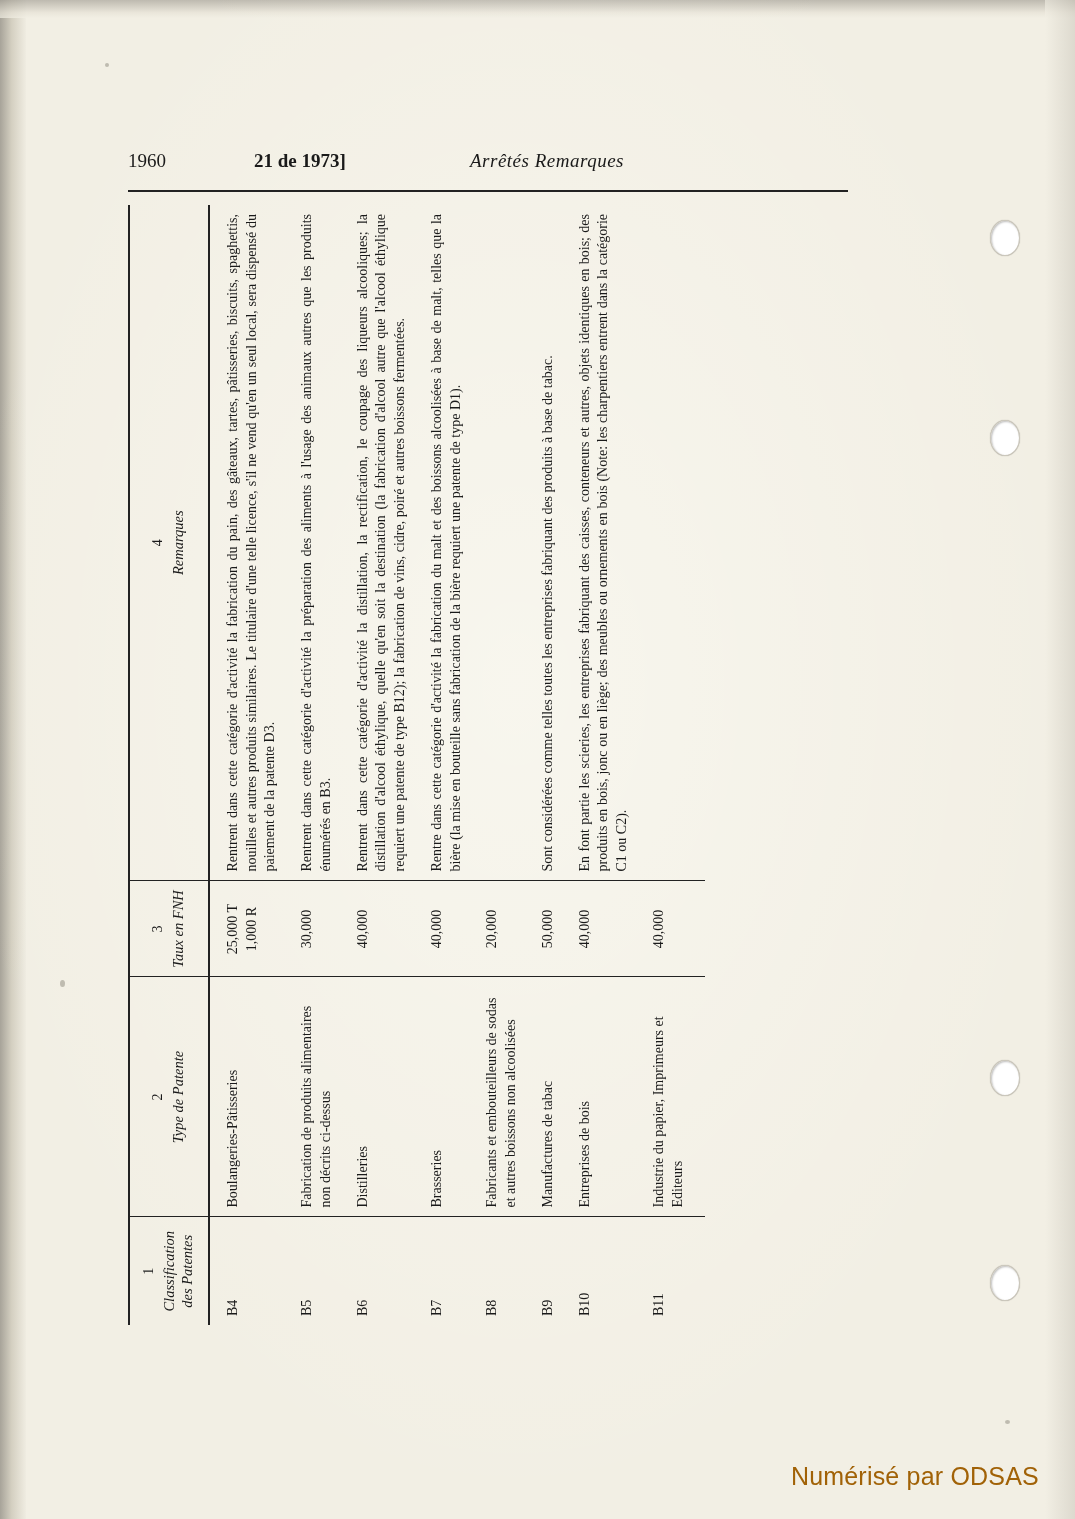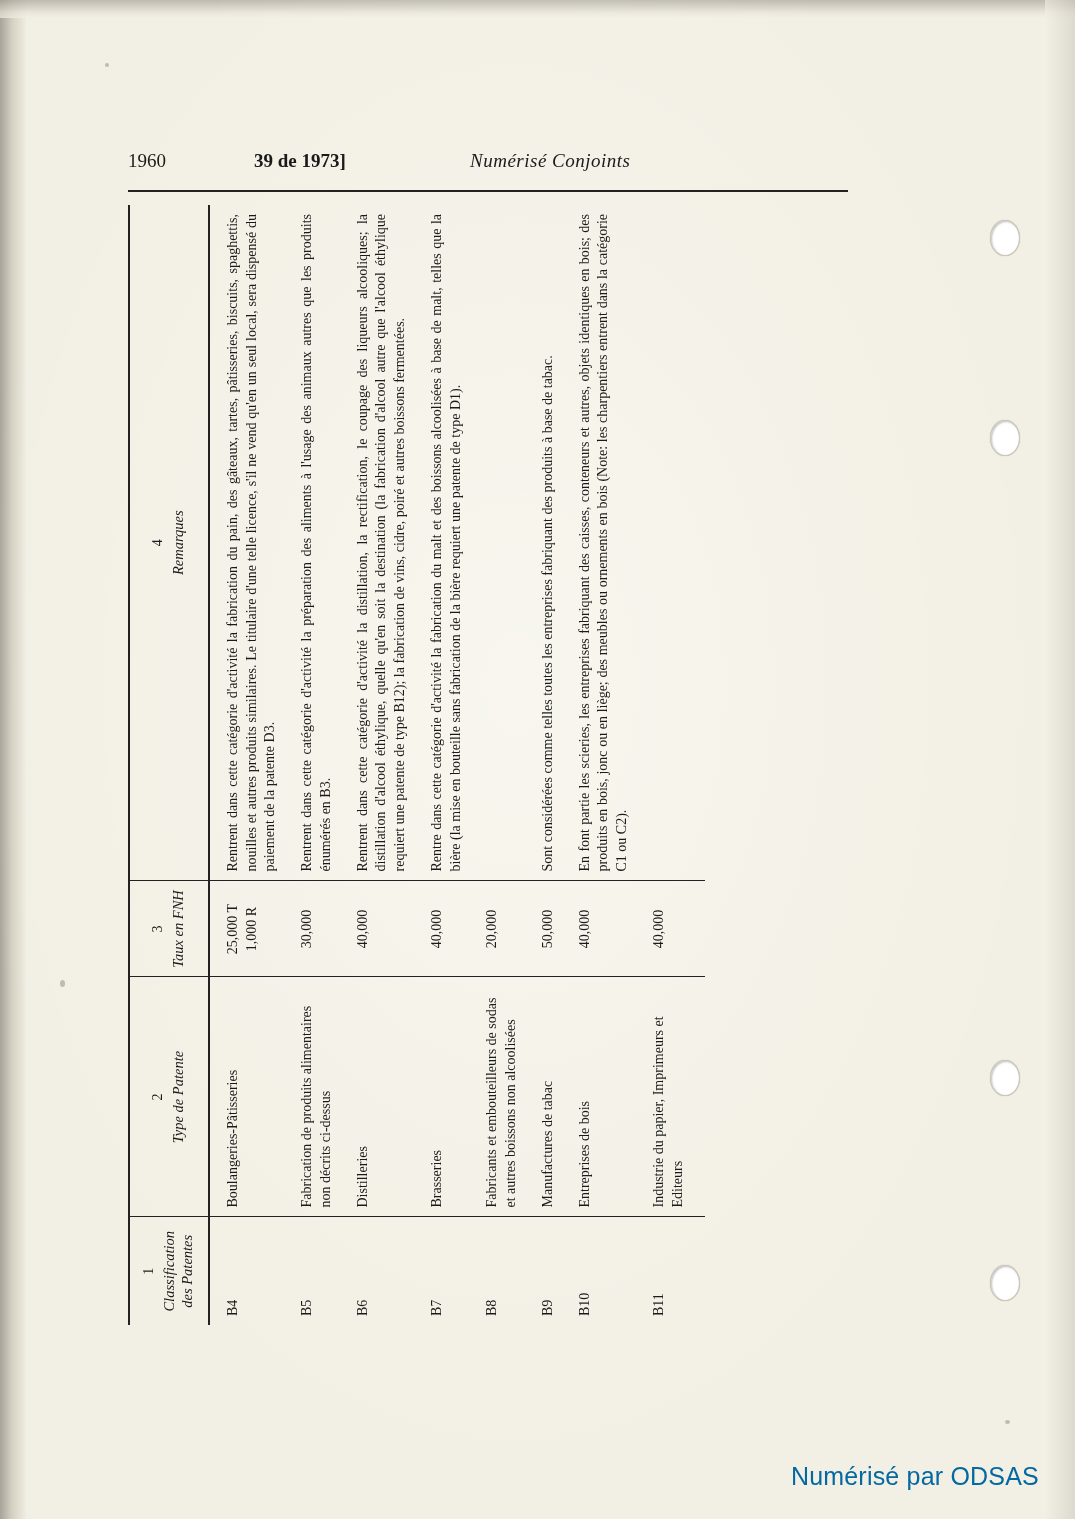--- a/index.html
+++ b/index.html
@@ -148,21 +148,21 @@
   table.patents tbody tr:first-child td { padding-top: 14px; }
   table.patents tbody tr:last-child td { padding-bottom: 18px; }
 
   
   .odsas {
     position: absolute;
     right: 36px;
     bottom: 28px;
     font-family: "Liberation Sans", sans-serif;
     font-size: 25px;
-    color: #0369a1;
+    color: #a16207;
     letter-spacing: .2px;
   }
   .speck {
     position: absolute;
     background: #8c887c;
     opacity: .5;
     border-radius: 50%;
   }
 </style>
 </head>
@@ -179,22 +179,22 @@
   <div class="hole h2"></div>
   <div class="hole h3"></div>
   <div class="hole h4"></div>
 
   <div class="speck" style="left:60px; top:980px; width:5px; height:7px;"></div>
   <div class="speck" style="left:105px; top:63px; width:4px; height:4px;"></div>
   <div class="speck" style="left:1005px; top:1420px; width:5px; height:4px;"></div>
 
   <div class="header">
     <span class="pagenum">1960</span>
-    <span class="lawref">39 de 1973]</span>
-    <span class="title">Numérisé Conjoints</span>
+    <span class="lawref">21 de 1973]</span>
+    <span class="title">Arrêtés Remarques</span>
   </div>
   <div class="header-rule"></div>
 
   <div class="rot-wrap">
     <div class="rot-inner">
       <table class="patents">
         <colgroup>
           <col class="c1">
             <col class="c2">
             <col class="c3">

